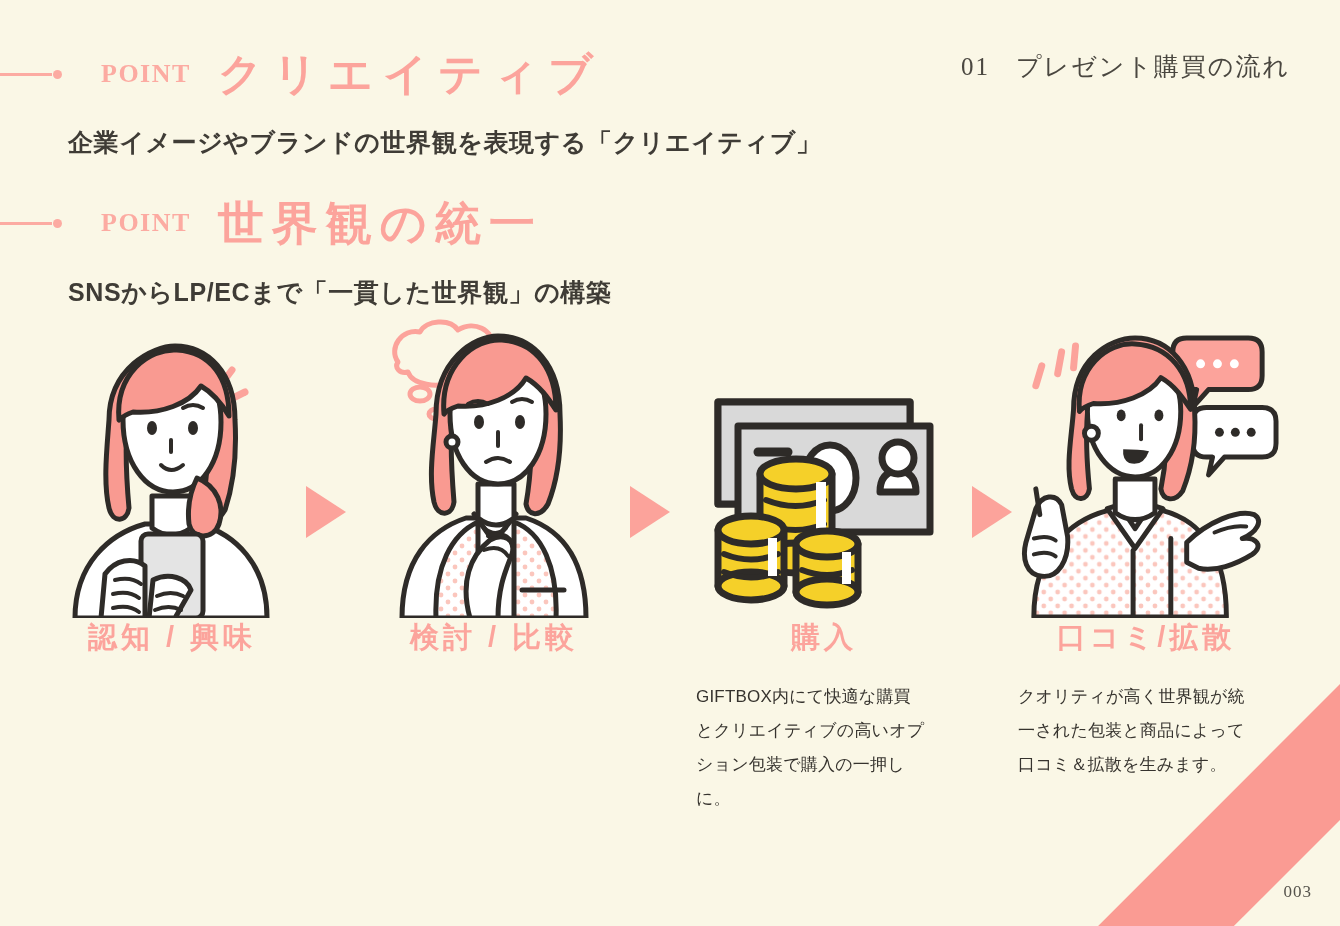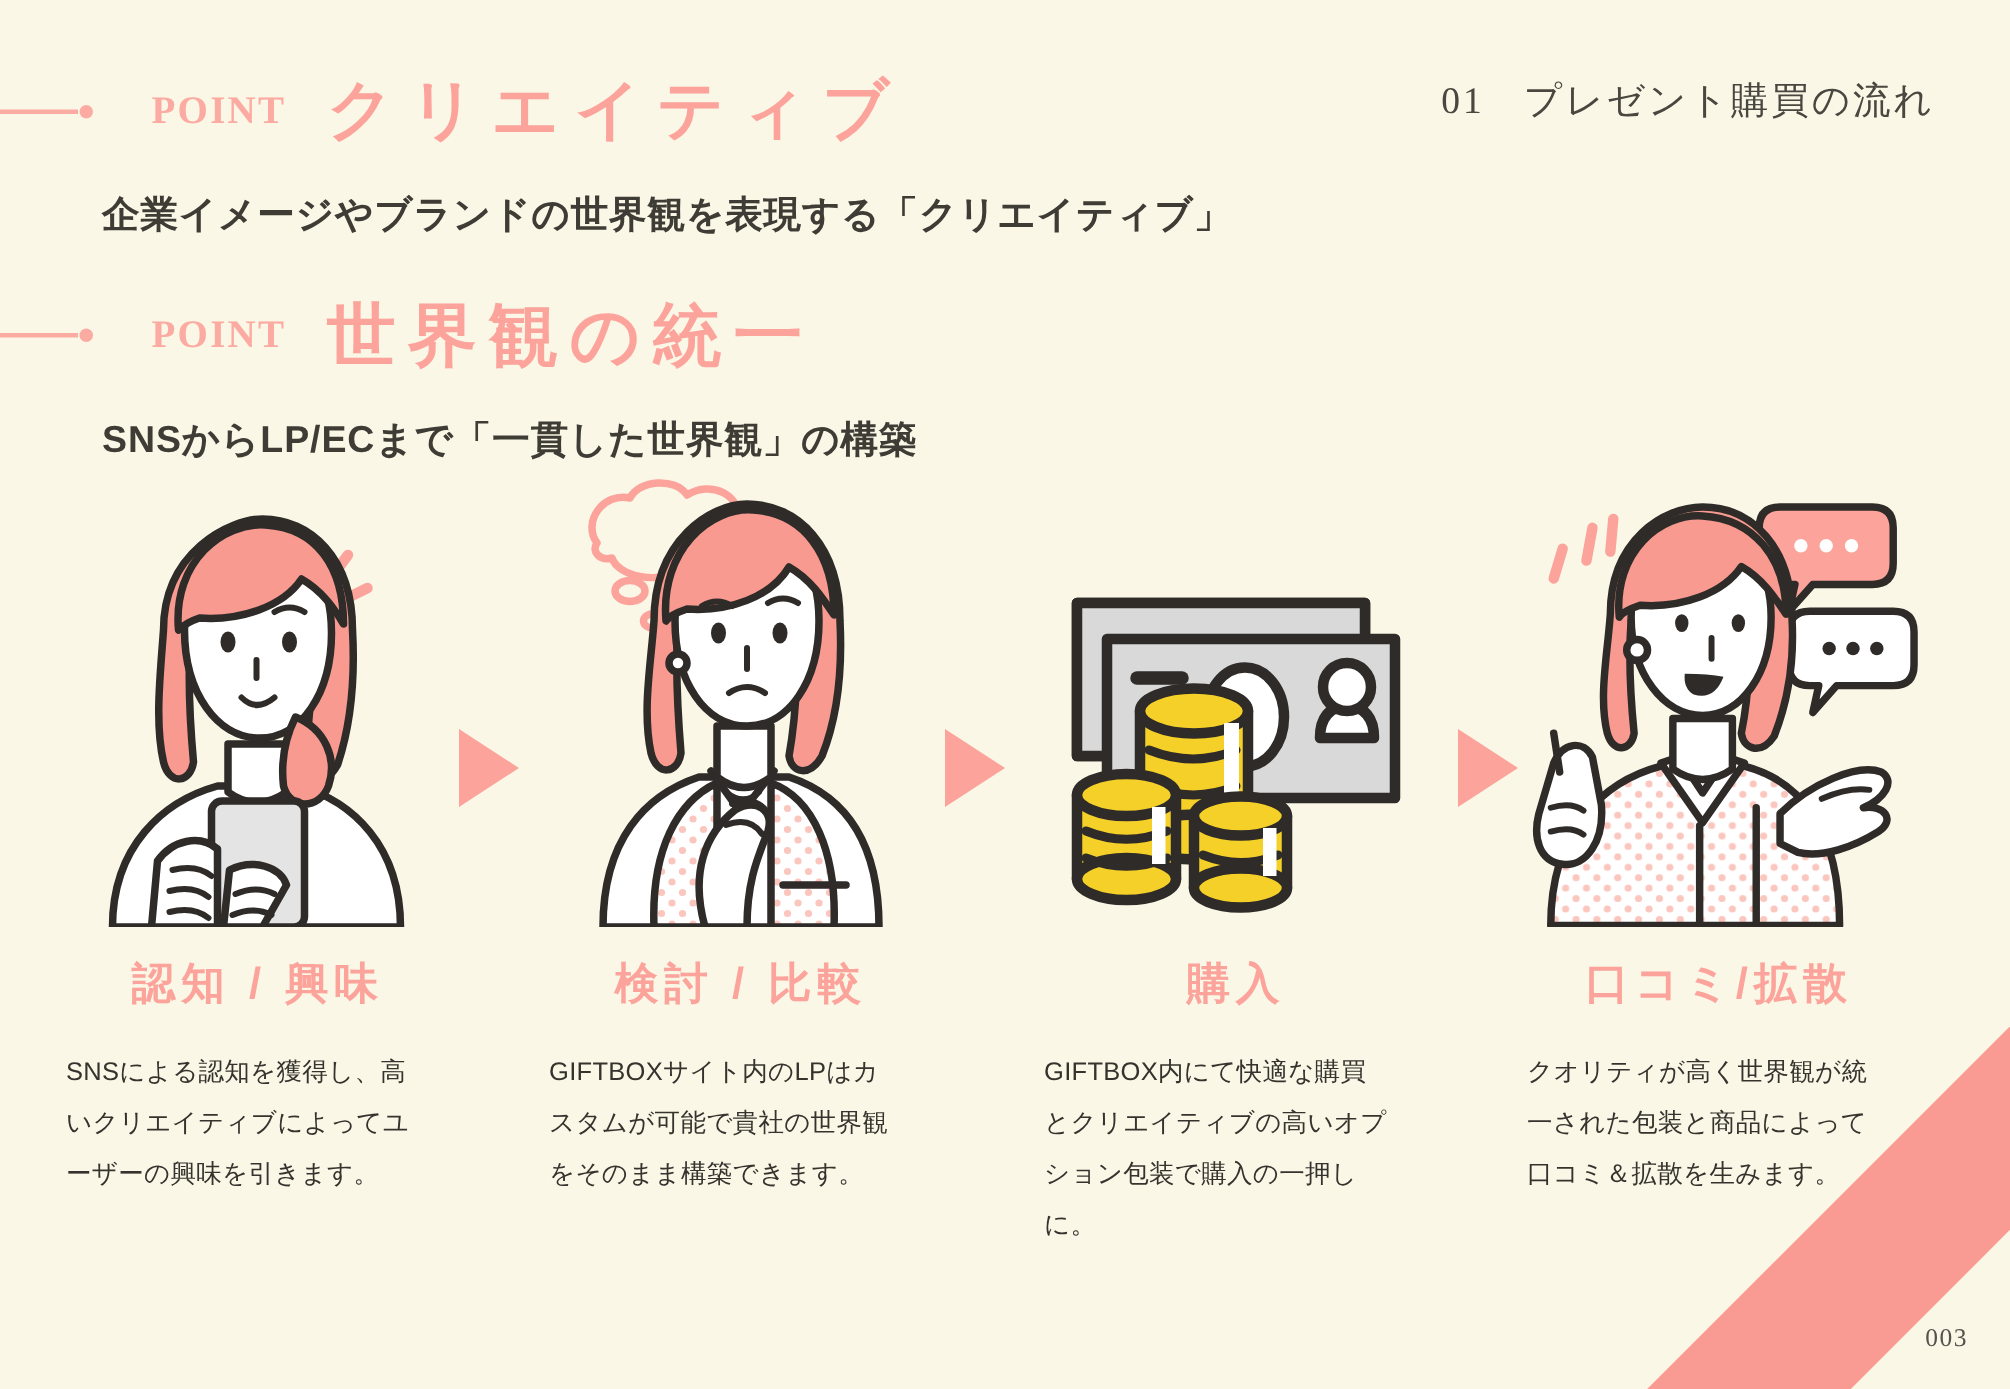--- a/index.html
+++ b/index.html
@@ -150,21 +150,20 @@
     display: flex;
     align-items: flex-end;
     justify-content: center;
   }
   .col-title {
     text-align: center;
     color: #fca49c;
     font-size: 29px;
     font-weight: 700;
     letter-spacing: 4px;
-    margin-top: 18px;
     font-family: "Liberation Sans", sans-serif;
   }
   .col-desc {
     margin: 22px 0 0 0;
     color: #36332e;
     font-size: 17px;
     line-height: 2.0;
     letter-spacing: 0.2px;
     text-align: left;
     width: 232px;
@@ -270,21 +269,20 @@
             <path d="M58 252 q16 -4 26 4" stroke-width="4"></path>
             <path d="M56 266 q16 -4 26 4" stroke-width="4"></path>
             <path d="M56 280 q16 -4 26 4" stroke-width="4"></path>
             <path d="M96 252 C112 244 130 250 134 262 L118 290 L92 290 Z" fill="#ffffff"></path>
             <path d="M100 268 q14 -6 26 0" stroke-width="4"></path>
             <path d="M98 282 q14 -6 26 0" stroke-width="4"></path>
           </g>
         </svg>
       </div>
       <div class="col-title">認知 / 興味</div>
-      <p class="col-desc">SNSによる認知を獲得し、高いクリエイティブによってユーザーの興味を引きます。</p>
     </div>
 
     <div class="arrow" id="arrow-1"></div>
 
     <div class="flow-col" id="col-2">
       <div class="art">
         <svg width="240" height="300" viewBox="0 0 240 300" aria-hidden="true">
           <defs>
             <pattern id="dots2" width="14" height="14" patternUnits="userSpaceOnUse">
               <rect width="14" height="14" fill="#ffffff"></rect>
@@ -330,21 +328,20 @@
 
             <path d="M96 300 C86 264 96 238 116 222 C130 214 142 222 138 236 C132 252 124 268 124 300 Z" fill="#ffffff"></path>
             <path d="M114 218 q16 -6 24 6" stroke-width="4"></path>
             <path d="M110 232 q16 -6 24 6" stroke-width="4"></path>
 
             <path d="M148 272 L190 272" stroke-width="5"></path>
           </g>
         </svg>
       </div>
       <div class="col-title">検討 / 比較</div>
-      <p class="col-desc">GIFTBOXサイト内のLPはカスタムが可能で貴社の世界観をそのまま構築できます。</p>
     </div>
 
     <div class="arrow" id="arrow-2"></div>
 
     <div class="flow-col" id="col-3">
       <div class="art">
         <svg width="240" height="230" viewBox="0 0 240 230" aria-hidden="true">
           <g fill="none" stroke="#2e2b28" stroke-width="7" stroke-linecap="round" stroke-linejoin="round">
 
             <path d="M14 14 L206 14 L206 40 M14 14 L14 116 L40 116" fill="#d9d9d9"></path>

